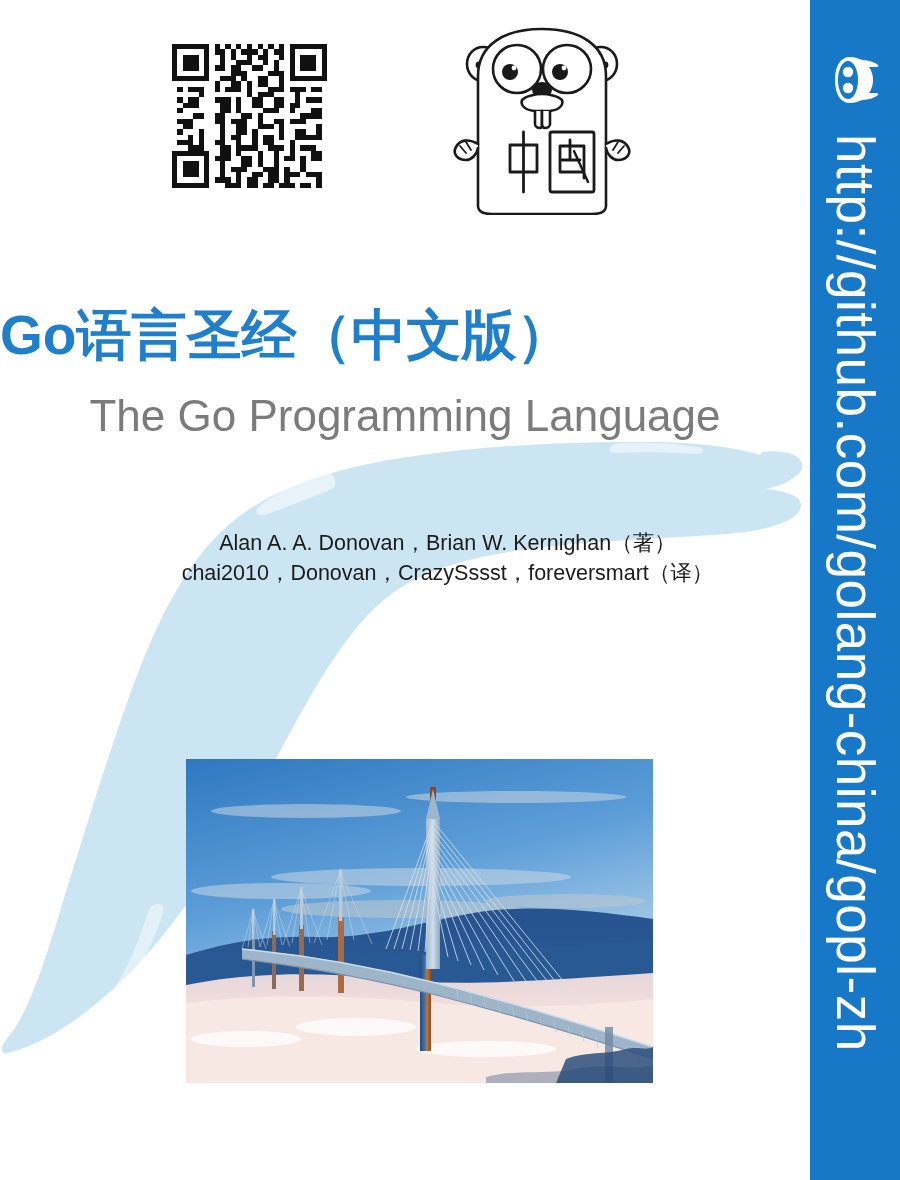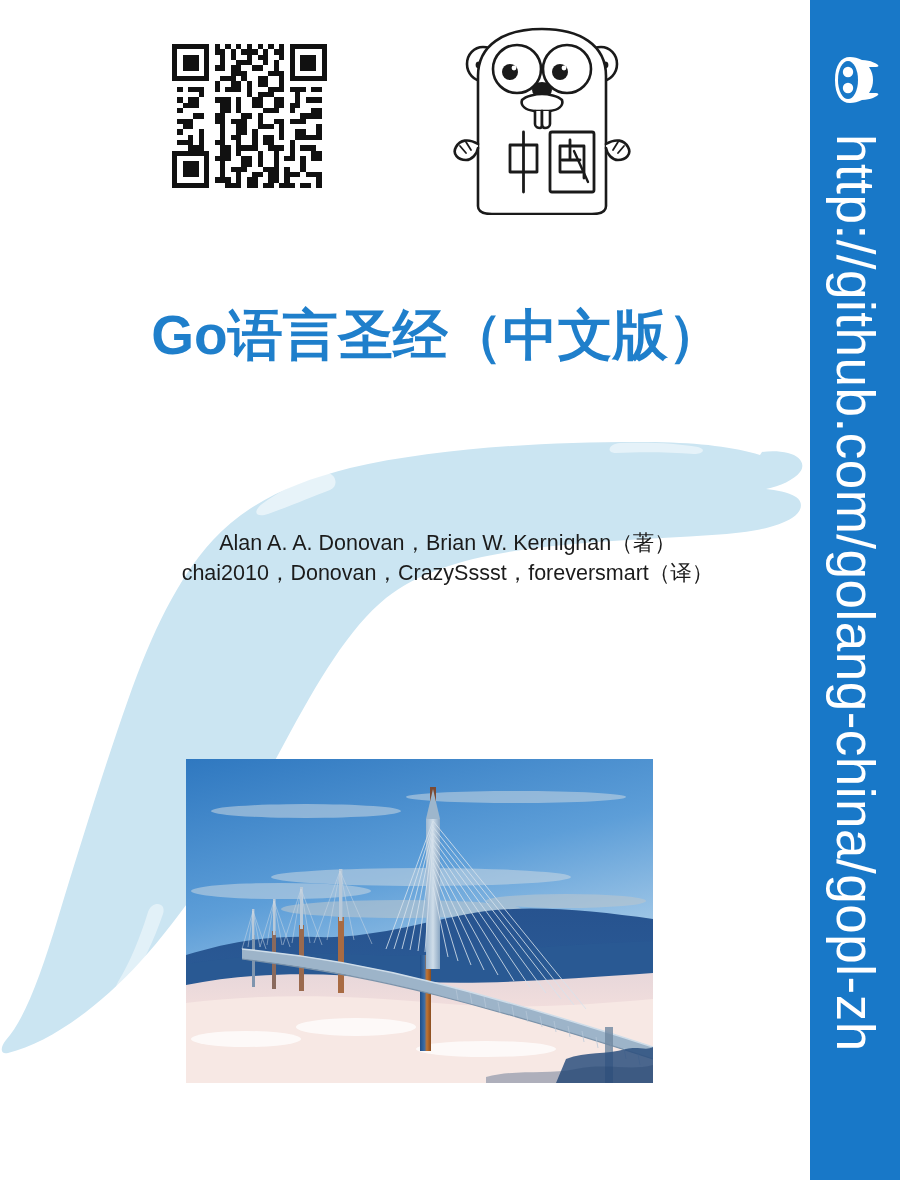--- a/index.html
+++ b/index.html
@@ -49,21 +49,21 @@
     height: 195px;
   }
   .gopher-box svg { display: block; }
 
   
   .title-cn {
     position: absolute;
     left: 0;
     top: 307px;
     width: 874px;
-    text-align: center;
+    text-align: left;
     font-size: 55px;
     font-weight: bold;
     line-height: 1.05;
     color: #1f7fcb;
     letter-spacing: 0px;
     white-space: nowrap;
   }
   .title-en {
     position: absolute;
     left: 0;
@@ -363,20 +363,21 @@
           <rect x="98" y="112" width="44" height="60" rx="2"></rect>
           <path d="M 108 126 L 132 126 M 108 126 L 108 152 M 132 126 L 132 158 M 108 152 L 130 152"></path>
           <path d="M 118 120 L 118 140 M 110 140 L 128 140"></path>
           <path d="M 122 131 L 136 162" stroke-width="2.4"></path>
         </g>
       </g>
     </svg>
   </div>
 
   <div class="title-cn">Go语言圣经（中文版）</div>
+  <div class="title-en">The Go Programming Language</div>
 
   <div class="authors">
     <div class="line">Alan A. A. Donovan，Brian W. Kernighan（著）</div>
     <div class="line">chai2010，Donovan，CrazySssst，foreversmart（译）</div>
   </div>
 
   <div class="photo">
     <svg width="467" height="324" viewBox="0 0 467 324" xmlns="http://www.w3.org/2000/svg" aria-hidden="true">
       <defs>
         <linearGradient id="sky" x1="0" y1="0" x2="0.35" y2="1">

